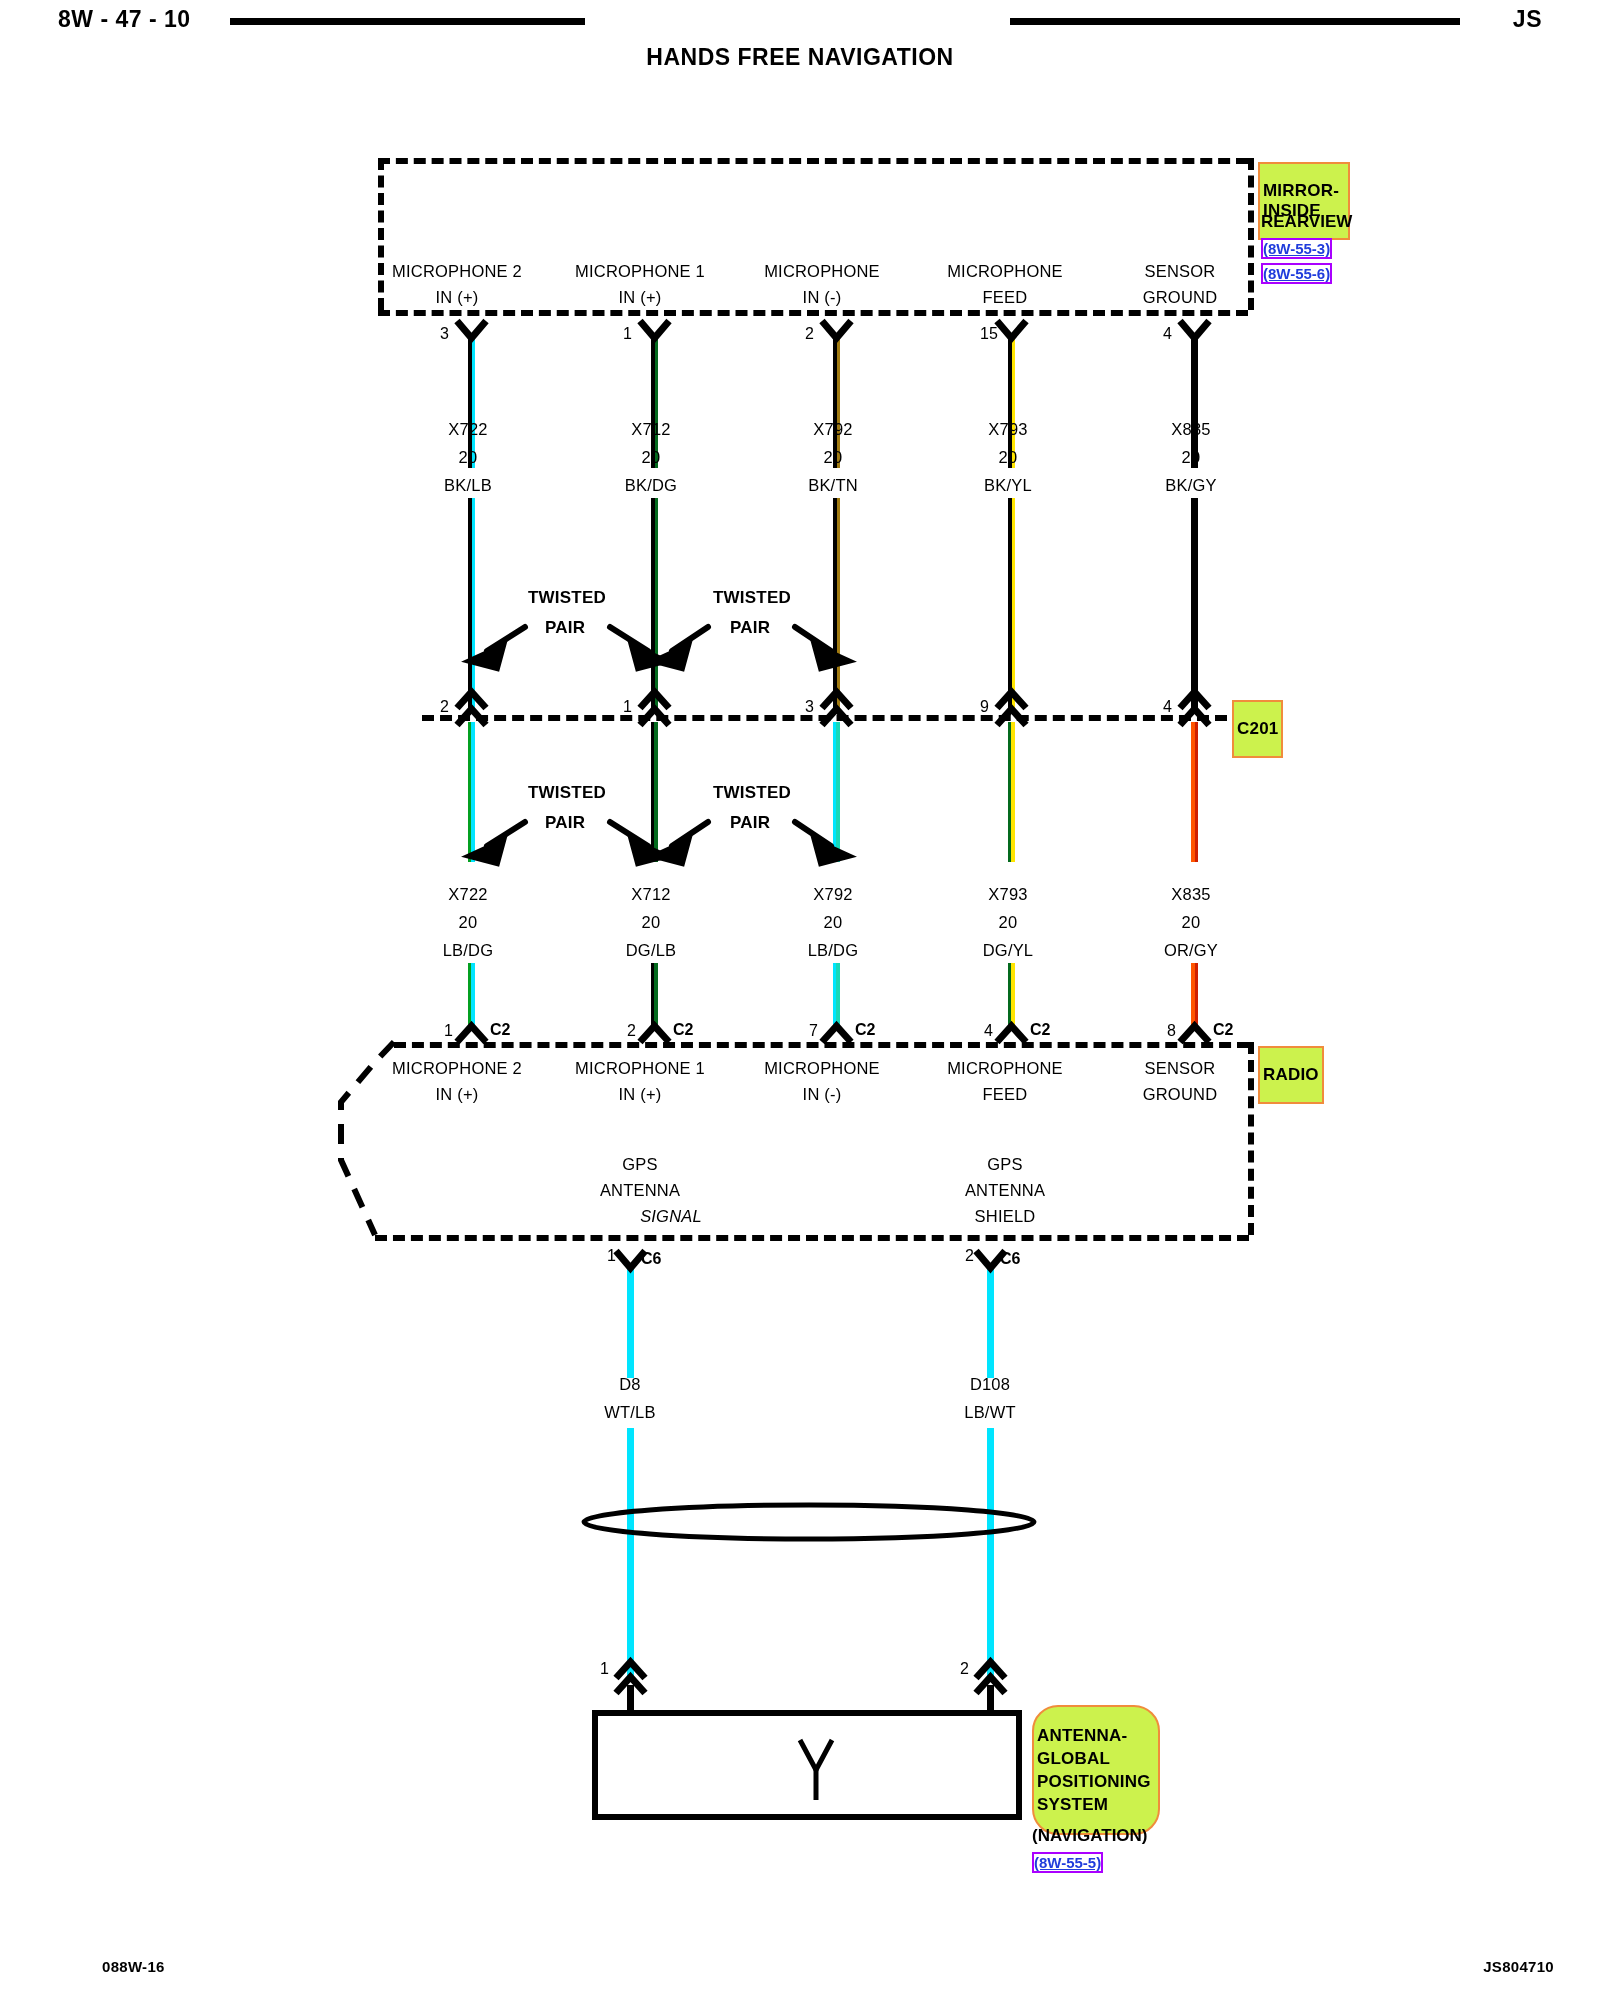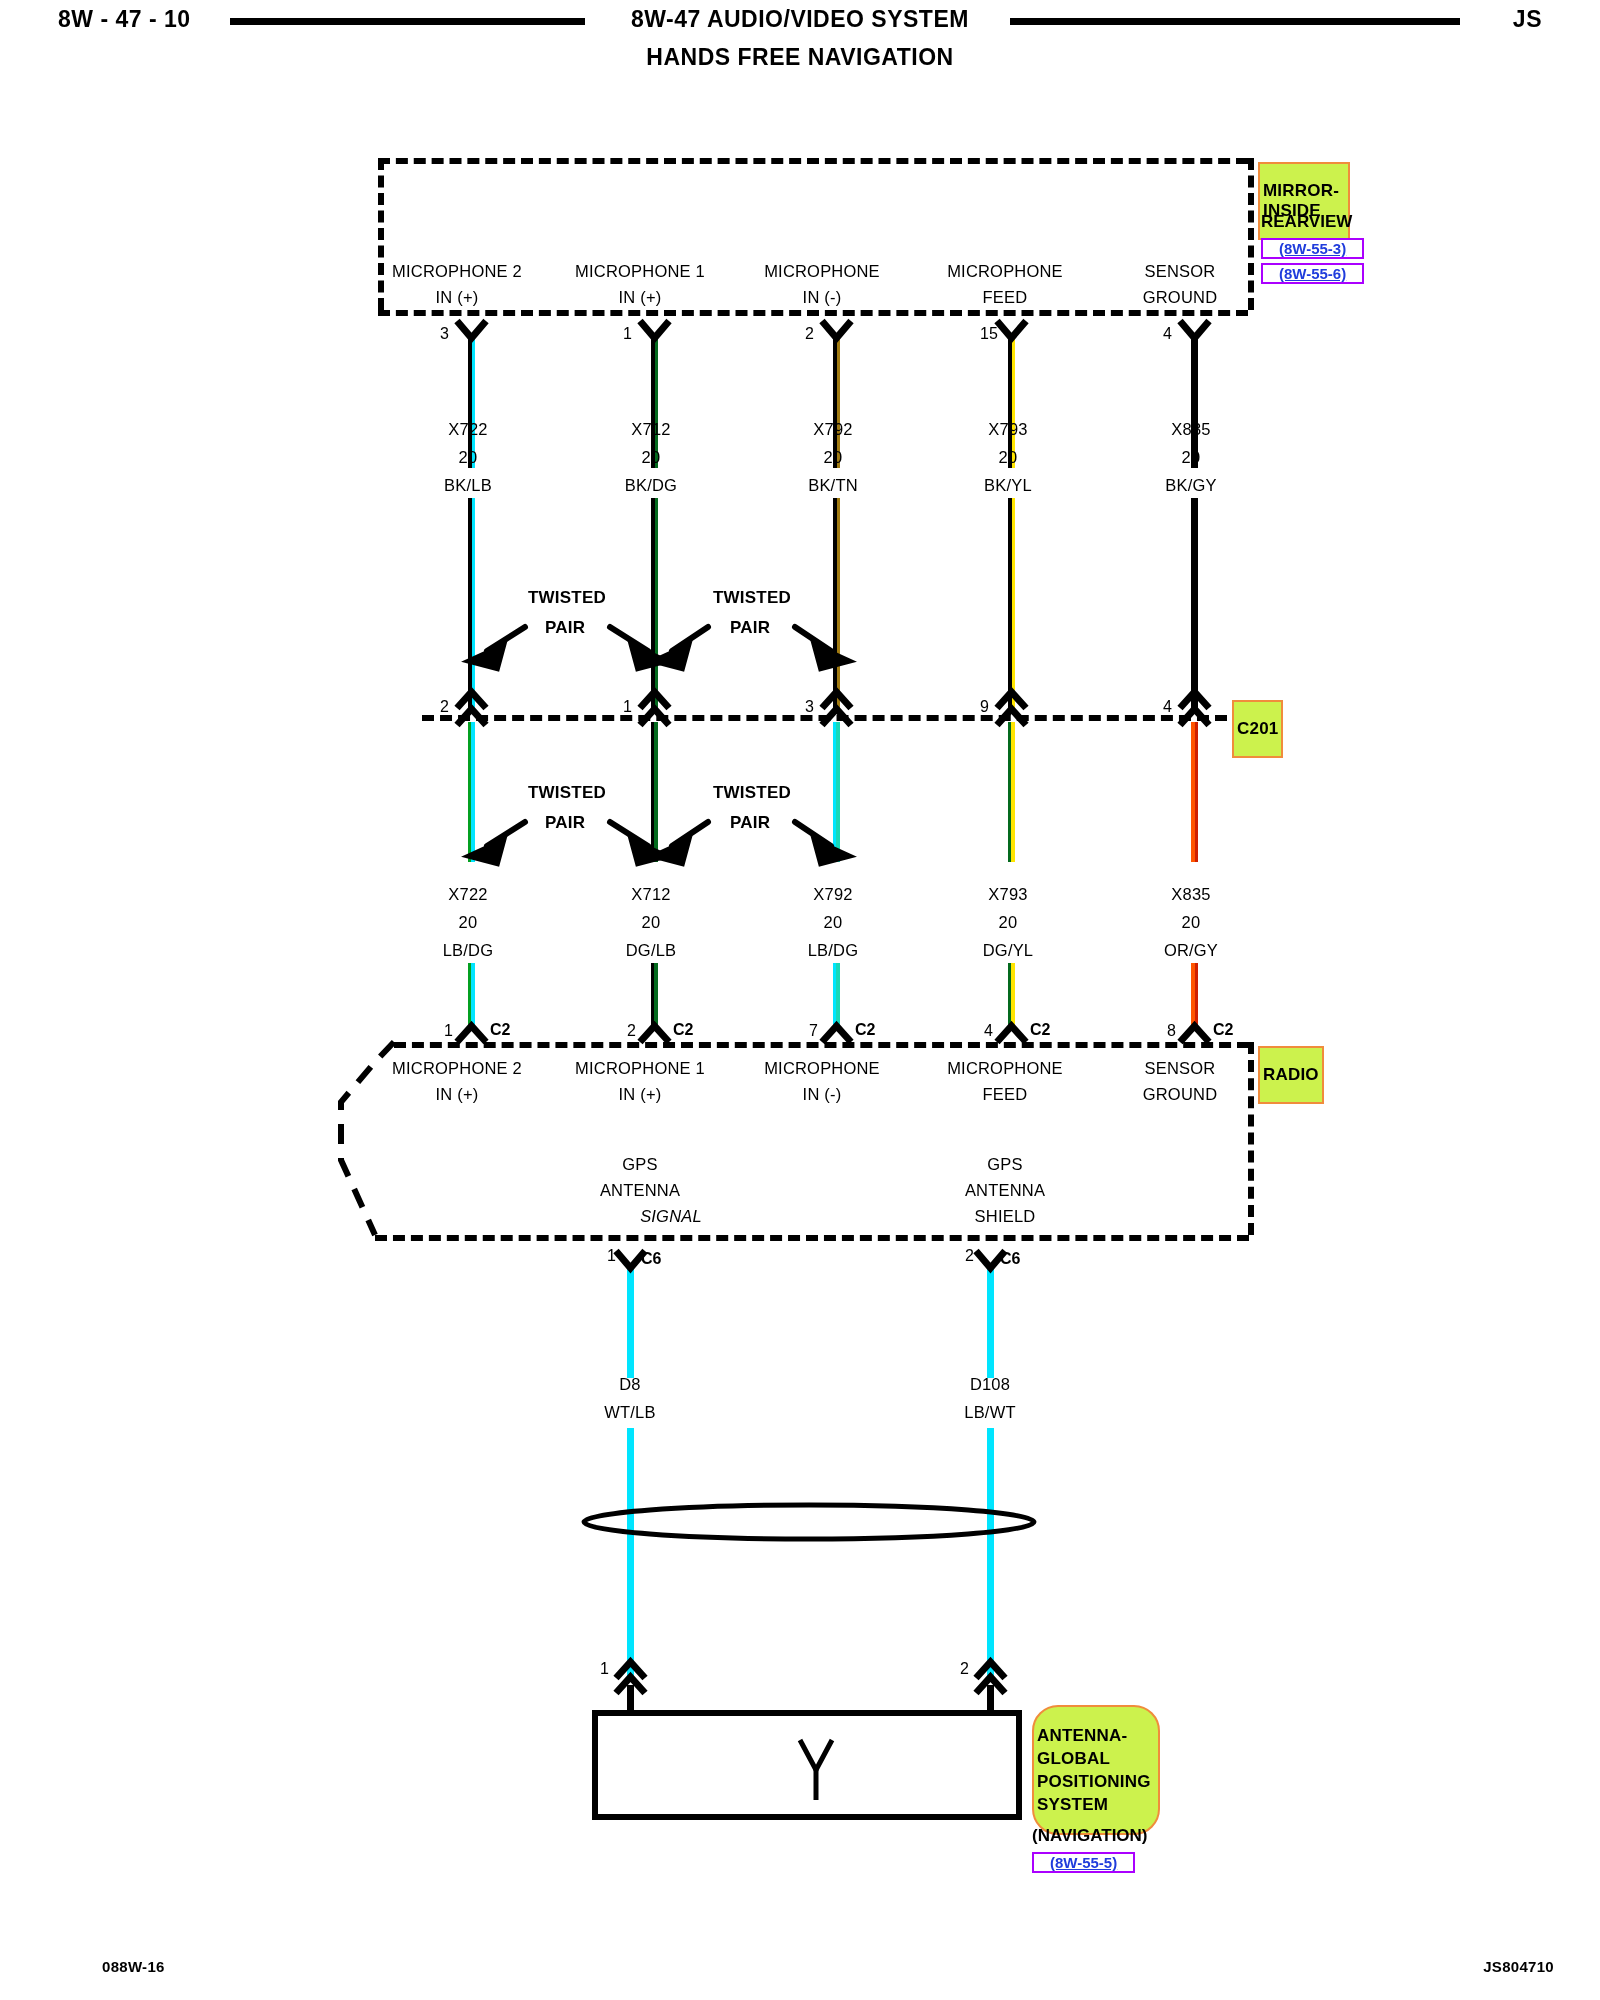--- a/index.html
+++ b/index.html
@@ -27,33 +27,32 @@
   
   .dash-h{position:absolute;height:0;border-top:6px dashed #000;}
   .dash-v{position:absolute;width:0;border-left:6px dashed #000;}
   
   .wire{position:absolute;width:7px;}
   
   .hl{position:absolute;background:#ccf24d;border:2px solid #f08c3c;
       font-weight:bold;font-size:17px;line-height:20px;padding:17px 3px;
       white-space:nowrap;letter-spacing:.2px;}
   .ref{position:absolute;border:2px solid #a0f;color:#203cdc;background:#fff;
-       font-weight:bold;font-size:15px;padding:0 16px;white-space:nowrap;
+       font-weight:bold;font-size:15px;padding:0 0;white-space:nowrap;
        text-decoration:underline;}
   .plain-b{position:absolute;font-weight:bold;font-size:17px;white-space:nowrap;}
   svg{overflow:visible;display:block;}
   #overlay{position:absolute;left:0;top:0;width:1600px;height:2000px;pointer-events:none;}
 </style>
 </head>
 <body>
 
 <div class="abs" id="header-bar">
   <div class="abs hdr-text" id="hdr-left">8W - 47 - 10</div>
   <div class="hdr-rule" id="rule-left"></div>
-  <div class="abs hdr-text" id="hdr-title">8W-47 AUDIO/VIDEO SYSTEM</div>
   <div class="hdr-rule" id="rule-right"></div>
   <div class="abs hdr-text" id="hdr-right">JS</div>
   <div class="abs hdr-text" id="hdr-sub">HANDS FREE NAVIGATION</div>
 </div>
 
 <div class="dash-h" style="left:378px;top:158px;width:870px;"></div>
 <div class="dash-v" style="left:378px;top:158px;height:152px;"></div>
 <div class="dash-h" style="left:378px;top:310px;width:870px;"></div>
 <div class="dash-v" style="left:1248px;top:158px;height:152px;"></div>
 

